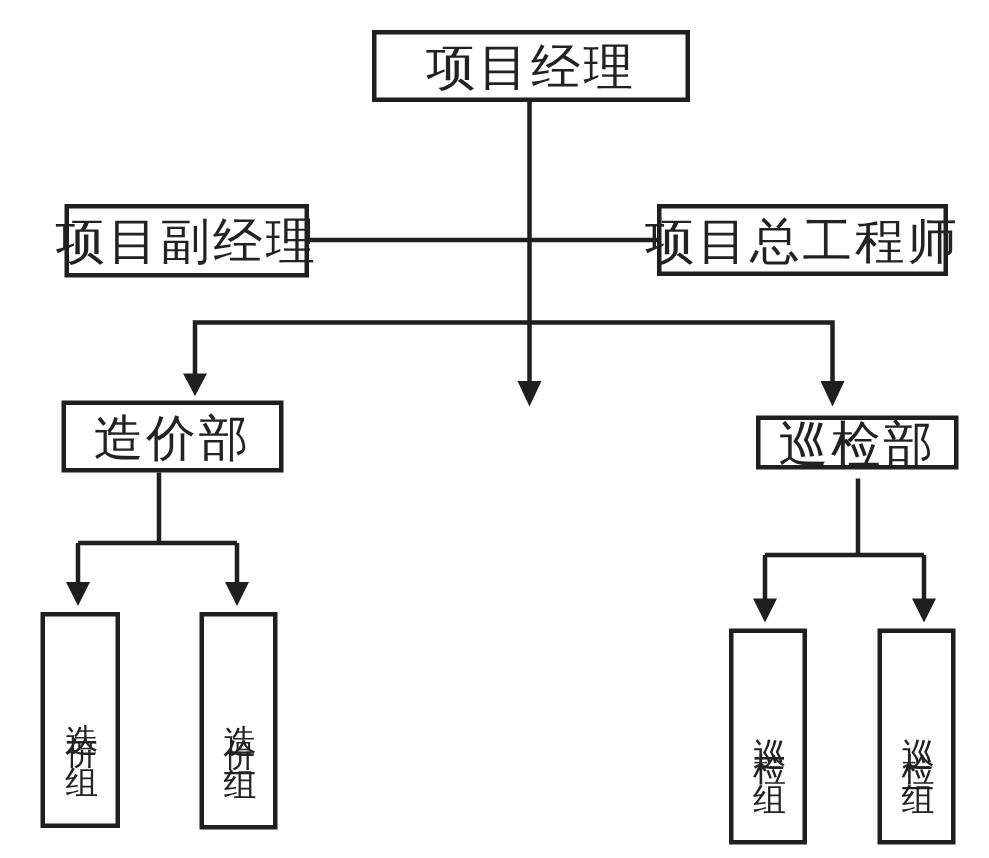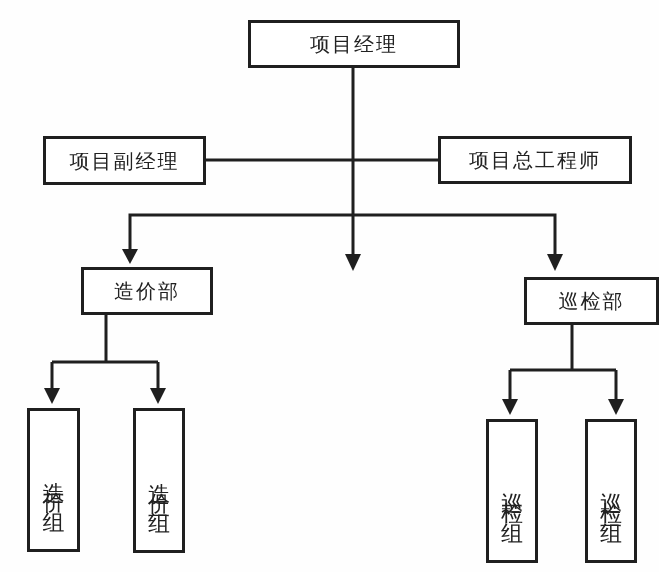--- a/index.html
+++ b/index.html
@@ -38,40 +38,40 @@
   .node {
     position: absolute;
     border: 3px solid var(--line);
     background: var(--box-bg);
     color: var(--text);
     display: flex;
     align-items: center;
     justify-content: center;
   }
   .node .label {
-    font-size: 20px;
+    font-size: 33px;
     letter-spacing: 2px;
     white-space: nowrap;
     line-height: 1;
   }
   .vnode .label {
     writing-mode: vertical-rl;
     text-orientation: upright;
     font-size: 22px;
     letter-spacing: 10px;
     line-height: 1;
     margin-top: 8px;
   }
   
   .n-manager   { left: 248px; top:  20px; width: 212px; height: 48px; }
   .n-deputy    { left:  43px; top: 136px; width: 163px; height: 49px; }
   .n-chief     { left: 438px; top: 136px; width: 194px; height: 48px; }
-  .n-cost      { left:  41px; top: 267px; width: 132px; height: 48px; margin-left: 40px; }
+  .n-cost      { left:  41px; top: 267px; width: 148px; height: 48px; }
   .n-general   { left: 276px; top: 272px; width: 136px; height: 49px; }
-  .n-inspect   { left: 524px; top: 277px; width: 135px; height: 48px; align-items: center; }
+  .n-inspect   { left: 504px; top: 277px; width: 135px; height: 36px; align-items: center; }
   .n-cg1       { left:  27px; top: 408px; width:  53px; height: 144px; }
   .n-cg2       { left: 133px; top: 408px; width:  52px; height: 145px; }
   .n-ig1       { left: 486px; top: 419px; width:  52px; height: 144px; }
   .n-ig2       { left: 585px; top: 419px; width:  52px; height: 144px; }
 </style>
 </head>
 <body>
 
 <div class="stage">
 

